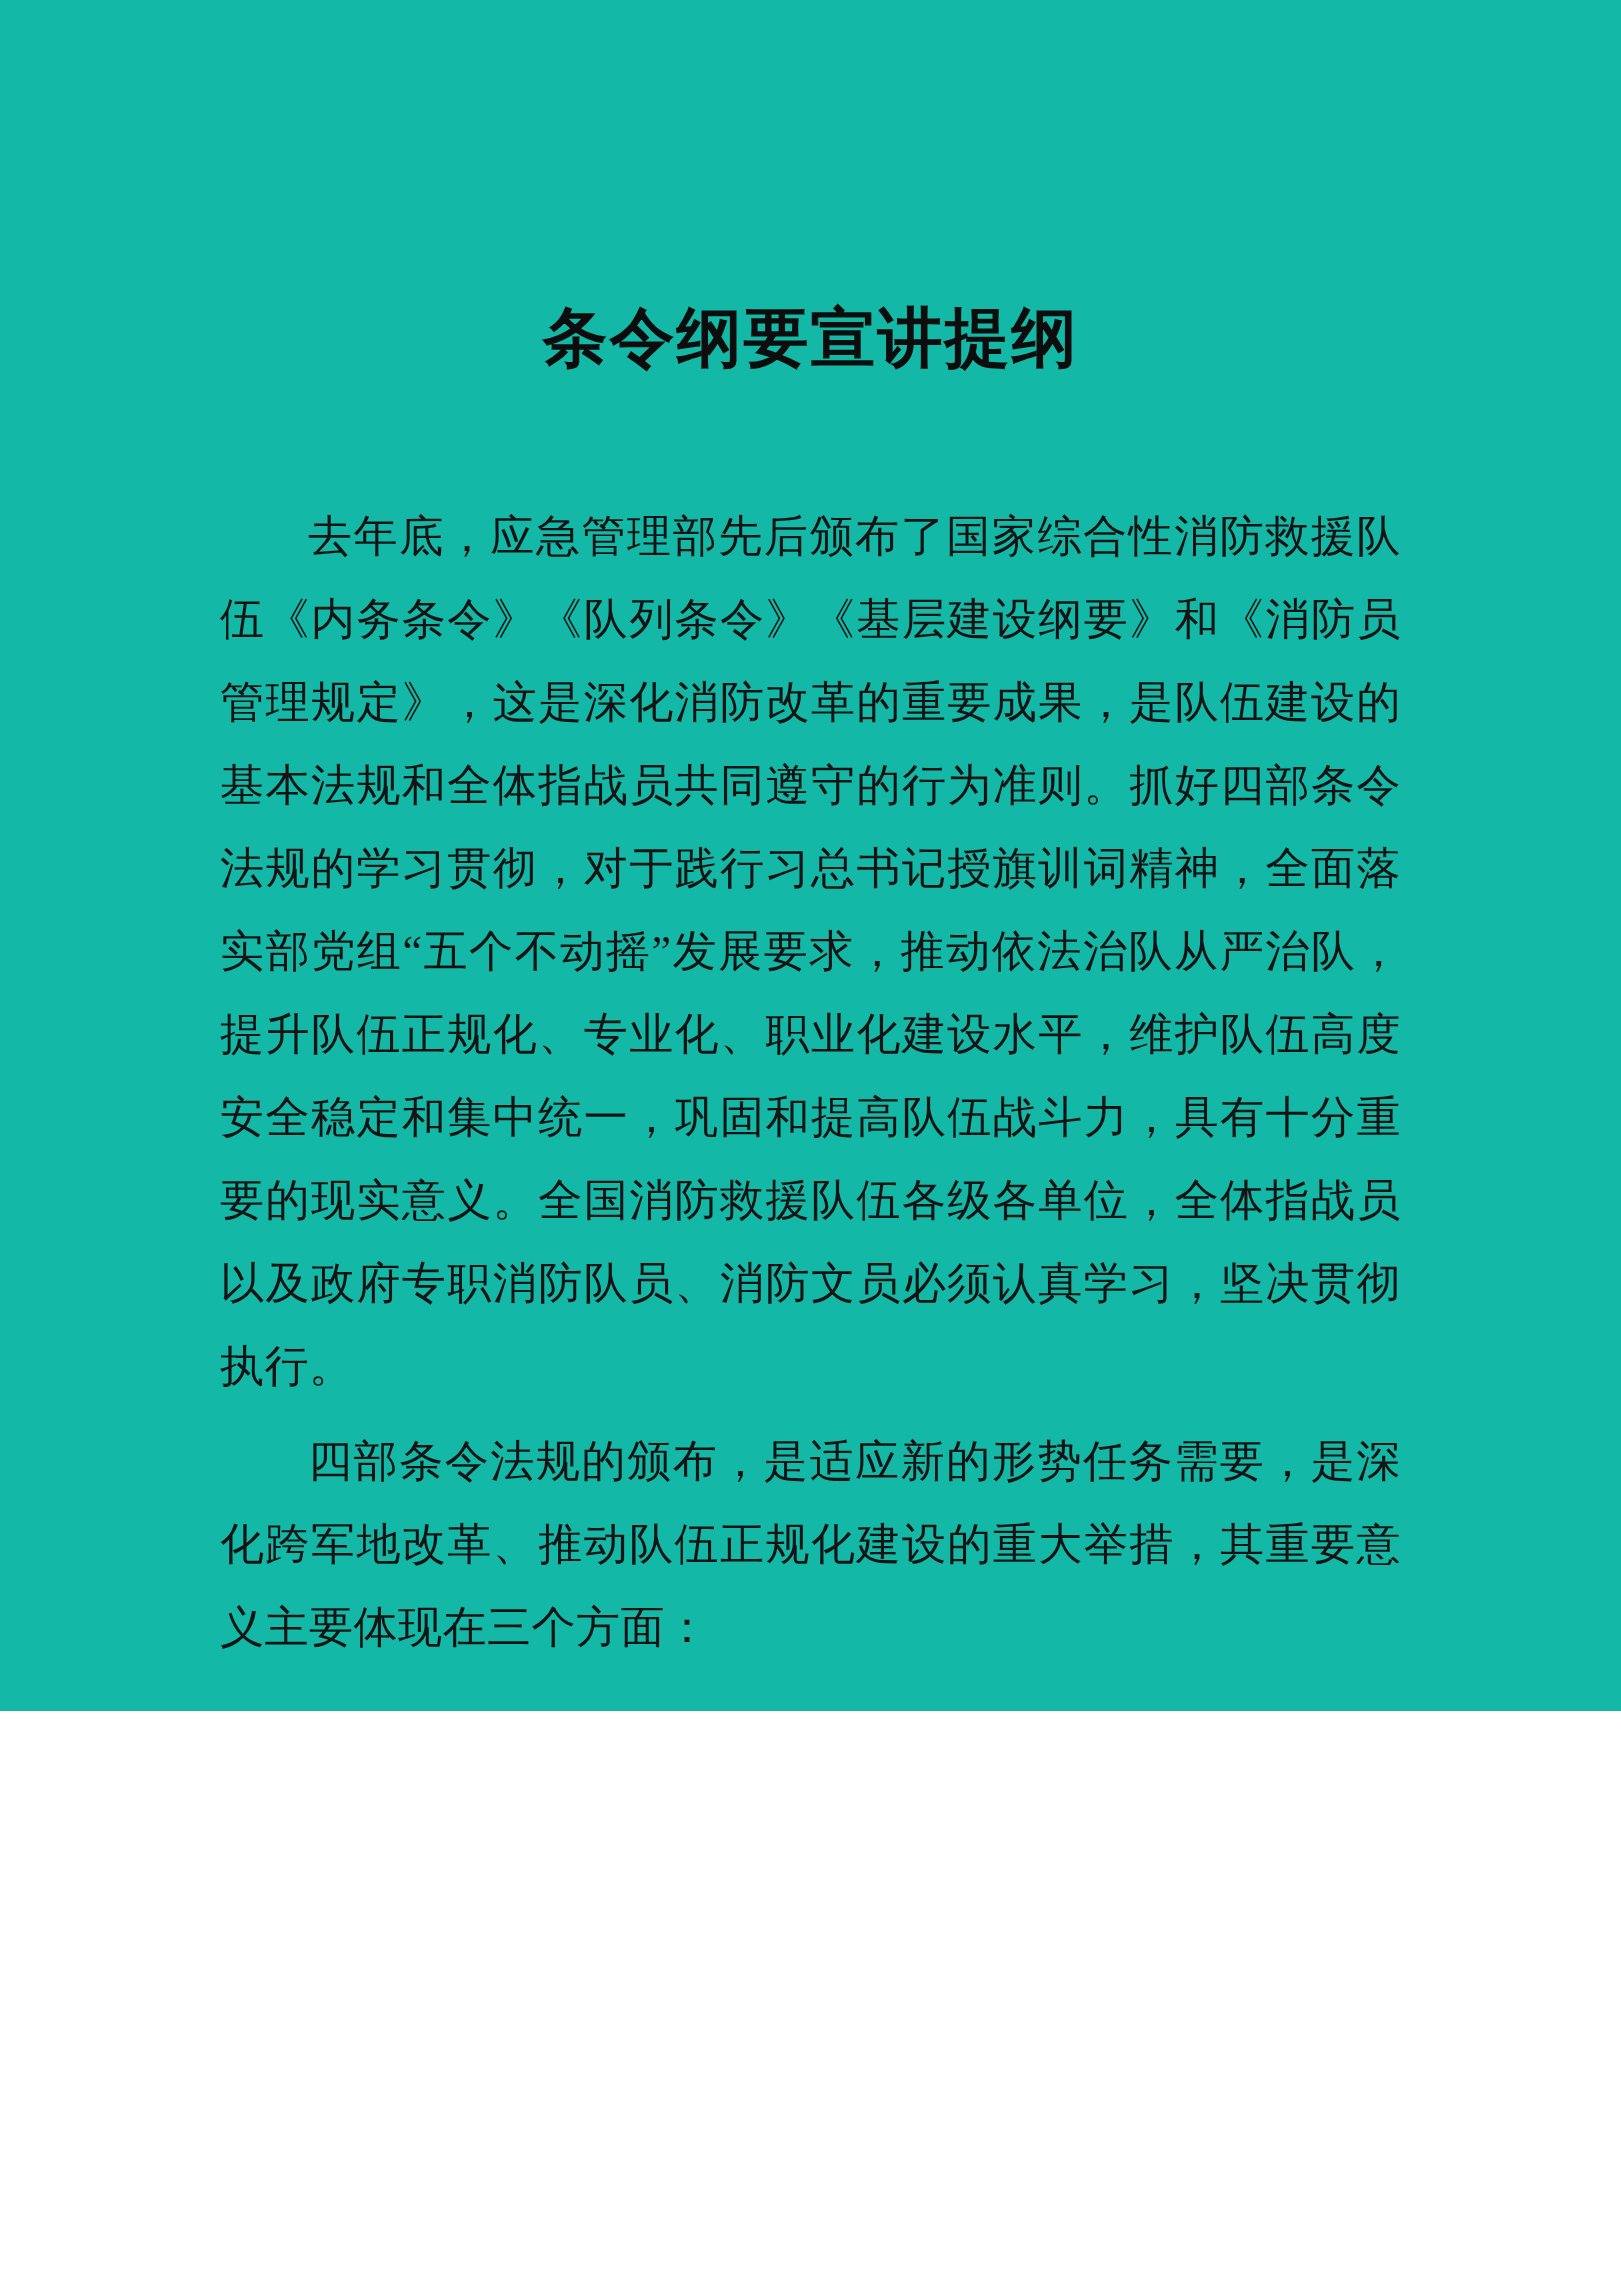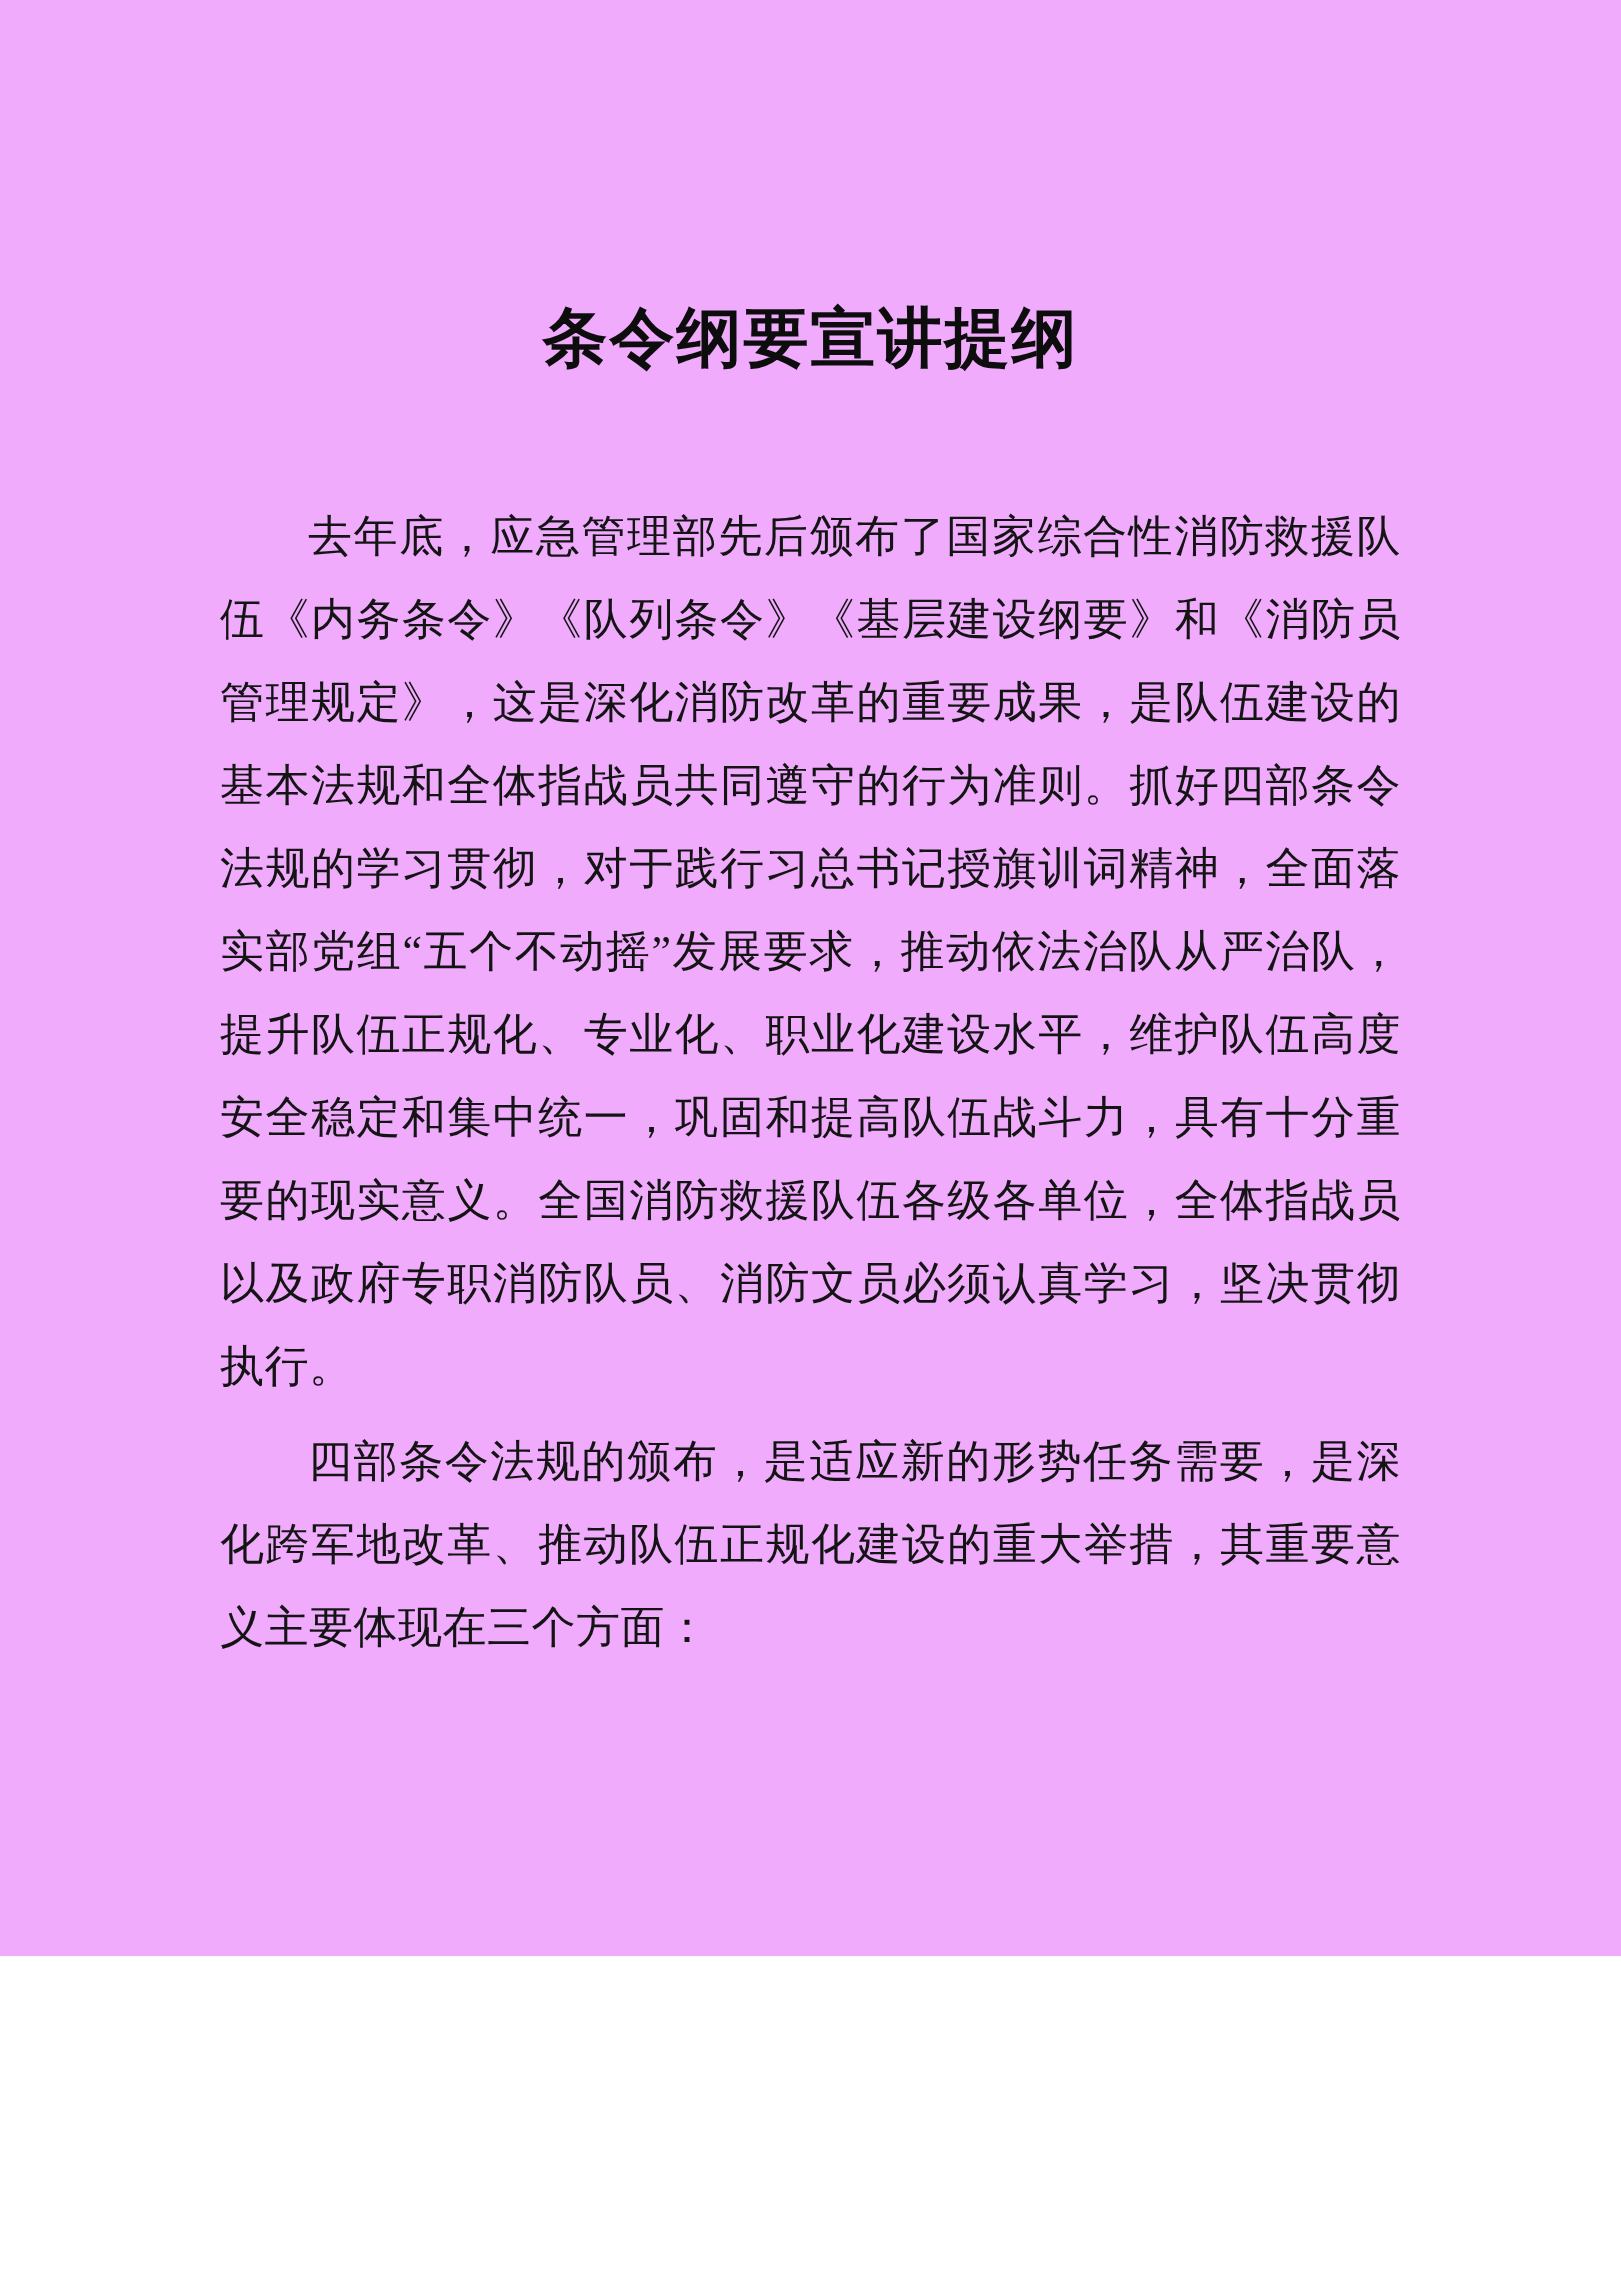--- a/index.html
+++ b/index.html
@@ -3,22 +3,22 @@
 <meta charset="utf-8">
 <style>
   html, body {
     margin: 0;
     padding: 0;
     background: #ffffff;
   }
   .page {
     position: relative;
     width: 1621px;
-    height: 1956px;
-    background: #f0abfc;
+    height: 1711px;
+    background: #14b8a6;
     color: #111111;
     font-family: "Liberation Serif", "DejaVu Serif", serif;
     overflow: hidden;
   }
   .content {
     position: absolute;
     left: 208px;
     right: 208px;
     top: 0;
   }

